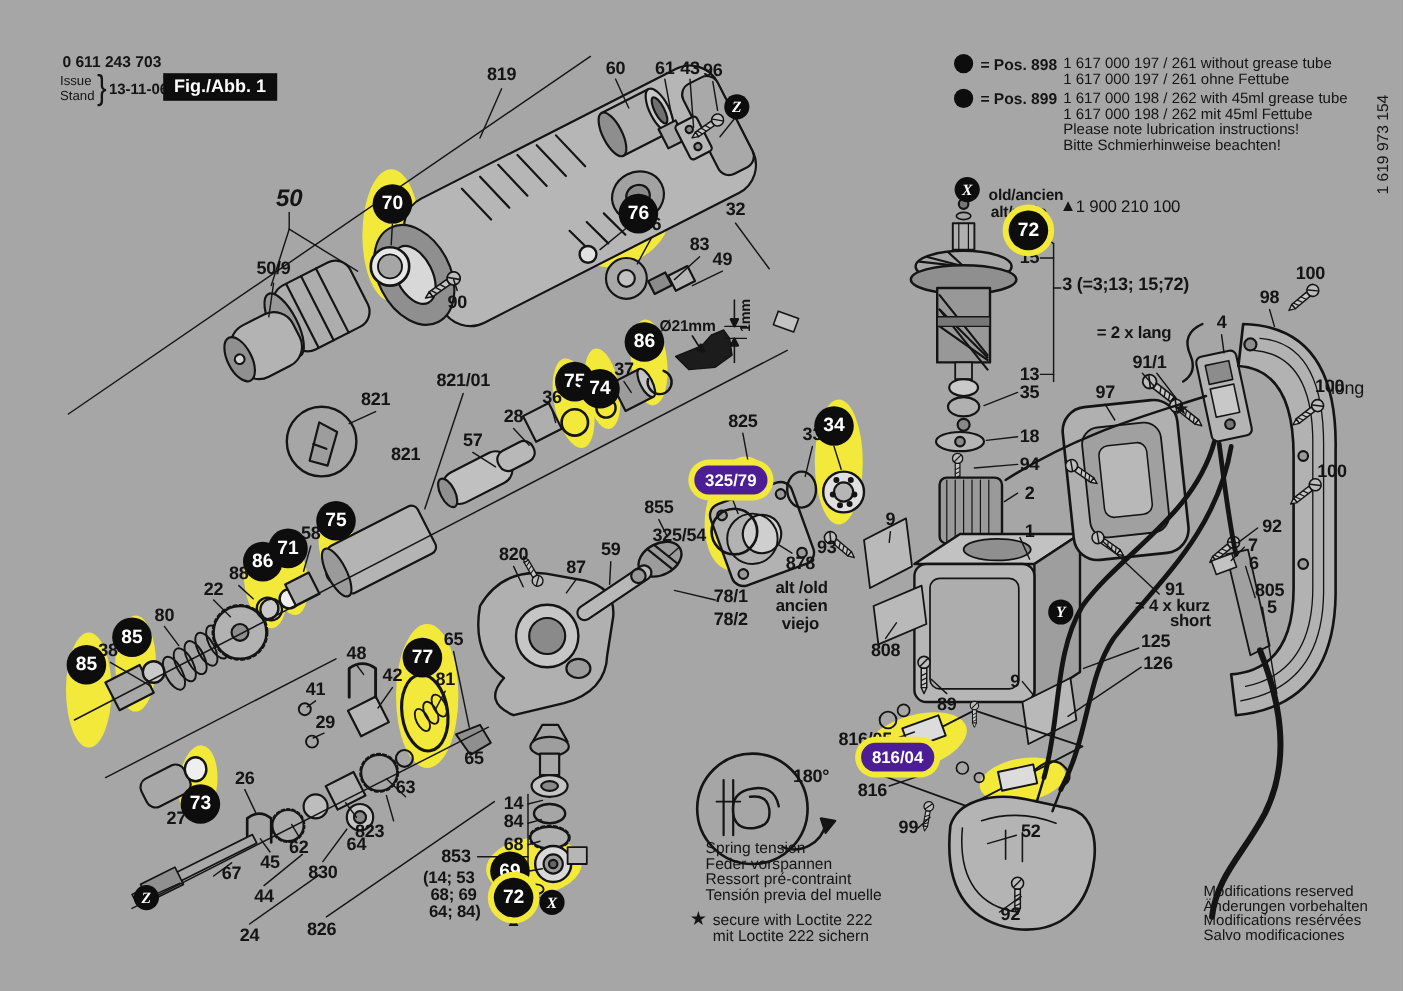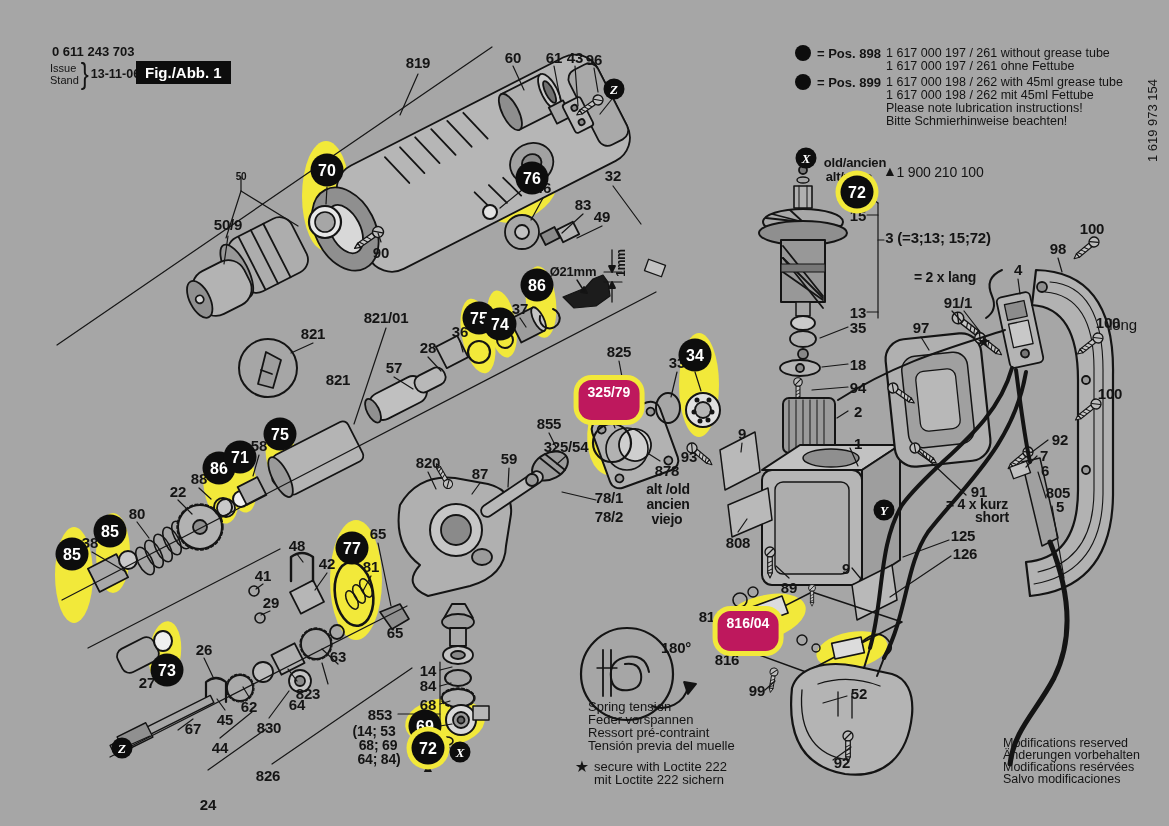--- a/index.html
+++ b/index.html
@@ -3,21 +3,21 @@
 <meta charset="utf-8">
 <style>
   html,body{margin:0;padding:0;background:#9c9c9c}
   #canvas{position:relative;width:1169px;height:826px;background:#a6a6a6;overflow:hidden;
           font-family:"Liberation Sans",sans-serif;color:#141414}
   #art{position:absolute;left:0;top:0}
   .lbl{position:absolute;white-space:nowrap;font-weight:700;letter-spacing:-0.2px;transform:translate(-50%,-50%)}
   .balloon{position:absolute;width:33px;height:33px;border-radius:50%;background:#0d0d0d;color:#fff;
            text-align:center;font:700 16px/33px "Liberation Sans",sans-serif;transform:translate(-50%,-50%);z-index:6}
   .balloon.ring{box-shadow:0 0 0 5px #f2e93a}
-  .pill{position:absolute;height:40px;padding:0 9px;border-radius:13px;background:#be185d;color:#fff;
+  .pill{position:absolute;height:24px;padding:0 9px;border-radius:13px;background:#4c1d95;color:#fff;
         font:700 14px/24px "Liberation Sans",sans-serif;transform:translate(-50%,-50%);white-space:nowrap;z-index:6}
   .pill.ring{box-shadow:0 0 0 5px #f2e93a}
   .marker{position:absolute;width:21px;height:21px;border-radius:50%;background:#0d0d0d;color:#fff;text-align:center;
           font:italic 700 13px/21px "Liberation Serif",serif;transform:translate(-50%,-50%);z-index:6}
   .star{position:absolute;font-size:16px;transform:translate(-50%,-50%);z-index:5}
   .tri{position:absolute;font-size:14px;transform:translate(-50%,-50%);z-index:5}
   .note-line{position:absolute;font-size:13px;font-weight:400;white-space:nowrap}
   .mod-line{position:absolute;font-size:12.5px;font-weight:400;white-space:nowrap}
   .hdr-code{position:absolute;left:52px;top:44px;font-size:13px;font-weight:700}
   .issue-wrap{position:absolute;left:50px;top:60px;display:flex;align-items:center}
@@ -536,21 +536,21 @@
   <span class="mod-line" style="left:1003px;top:748px">Änderungen vorbehalten</span>
   <span class="mod-line" style="left:1003px;top:760px">Modifications resérvées</span>
   <span class="mod-line" style="left:1003px;top:772px">Salvo modificaciones</span>
 
   <div id="anno">
       <div class="lbl" style="left: 418px; top: 62px; font-size: 15px; font-weight: 700; transform: translate(-50%, -50%) rotate(0deg);">819</div>
       <div class="lbl" style="left: 513px; top: 57px; font-size: 15px; font-weight: 700; transform: translate(-50%, -50%) rotate(0deg);">60</div>
       <div class="lbl" style="left: 554px; top: 57px; font-size: 15px; font-weight: 700; transform: translate(-50%, -50%) rotate(0deg);">61</div>
       <div class="lbl" style="left: 575px; top: 57px; font-size: 15px; font-weight: 700; transform: translate(-50%, -50%) rotate(0deg);">43</div>
       <div class="lbl" style="left: 594px; top: 59px; font-size: 15px; font-weight: 700; transform: translate(-50%, -50%) rotate(0deg);">96</div>
-      <div class="lbl" style="left: 241px; top: 176px; font-size: 10px; font-weight: 700; transform: translate(-50%, -50%) rotate(0deg);">50</div>
+      <div class="lbl" style="left: 241px; top: 166px; font-size: 20px; font-weight: 700; transform: translate(-50%, -50%) rotate(0deg); font-style: italic;">50</div>
       <div class="lbl" style="left: 228px; top: 224px; font-size: 15px; font-weight: 700; transform: translate(-50%, -50%) rotate(0deg);">50/9</div>
       <div class="lbl" style="left: 543px; top: 187px; font-size: 15px; font-weight: 700; transform: translate(-50%, -50%) rotate(0deg);">46</div>
       <div class="lbl" style="left: 613px; top: 175px; font-size: 15px; font-weight: 700; transform: translate(-50%, -50%) rotate(0deg);">32</div>
       <div class="lbl" style="left: 583px; top: 204px; font-size: 15px; font-weight: 700; transform: translate(-50%, -50%) rotate(0deg);">83</div>
       <div class="lbl" style="left: 602px; top: 216px; font-size: 15px; font-weight: 700; transform: translate(-50%, -50%) rotate(0deg);">49</div>
       <div class="lbl" style="left: 381px; top: 252px; font-size: 15px; font-weight: 700; transform: translate(-50%, -50%) rotate(0deg);">90</div>
       <div class="lbl" style="left: 573px; top: 271px; font-size: 13px; font-weight: 700; transform: translate(-50%, -50%) rotate(0deg);">Ø21mm</div>
       <div class="lbl" style="left: 621px; top: 263px; font-size: 12px; font-weight: 700; transform: translate(-50%, -50%) rotate(-90deg);">1mm</div>
       <div class="lbl" style="left: 386px; top: 317px; font-size: 15px; font-weight: 700; transform: translate(-50%, -50%) rotate(0deg);">821/01</div>
       <div class="lbl" style="left: 428px; top: 347px; font-size: 15px; font-weight: 700; transform: translate(-50%, -50%) rotate(0deg);">28</div>
@@ -588,21 +588,21 @@
       <div class="lbl" style="left: 395px; top: 632px; font-size: 15px; font-weight: 700; transform: translate(-50%, -50%) rotate(0deg);">65</div>
       <div class="lbl" style="left: 338px; top: 656px; font-size: 15px; font-weight: 700; transform: translate(-50%, -50%) rotate(0deg);">63</div>
       <div class="lbl" style="left: 147px; top: 682px; font-size: 15px; font-weight: 700; transform: translate(-50%, -50%) rotate(0deg);">27</div>
       <div class="lbl" style="left: 297px; top: 690px; font-size: 15px; font-weight: 700; transform: translate(-50%, -50%) rotate(0deg); margin-top: 14px;">64</div>
       <div class="lbl" style="left: 249px; top: 706px; font-size: 15px; font-weight: 700; transform: translate(-50%, -50%) rotate(0deg);">62</div>
       <div class="lbl" style="left: 269px; top: 727px; font-size: 15px; font-weight: 700; transform: translate(-50%, -50%) rotate(0deg);">830</div>
       <div class="lbl" style="left: 308px; top: 693px; font-size: 15px; font-weight: 700; transform: translate(-50%, -50%) rotate(0deg);">823</div>
       <div class="lbl" style="left: 225px; top: 719px; font-size: 15px; font-weight: 700; transform: translate(-50%, -50%) rotate(0deg);">45</div>
       <div class="lbl" style="left: 193px; top: 728px; font-size: 15px; font-weight: 700; transform: translate(-50%, -50%) rotate(0deg);">67</div>
       <div class="lbl" style="left: 220px; top: 747px; font-size: 15px; font-weight: 700; transform: translate(-50%, -50%) rotate(0deg);">44</div>
-      <div class="lbl" style="left: 208px; top: 780px; font-size: 15px; font-weight: 700; transform: translate(-50%, -50%) rotate(0deg); margin-top: 24px;">24</div>
+      <div class="lbl" style="left: 208px; top: 780px; font-size: 15px; font-weight: 700; transform: translate(-50%, -50%) rotate(0deg);">24</div>
       <div class="lbl" style="left: 268px; top: 775px; font-size: 15px; font-weight: 700; transform: translate(-50%, -50%) rotate(0deg);">826</div>
       <div class="lbl" style="left: 380px; top: 714px; font-size: 15px; font-weight: 700; transform: translate(-50%, -50%) rotate(0deg);">853</div>
       <div class="lbl" style="left: 374px; top: 731px; font-size: 14px; font-weight: 700; transform: translate(-50%, -50%) rotate(0deg);">(14; 53</div>
       <div class="lbl" style="left: 378px; top: 745px; font-size: 14px; font-weight: 700; transform: translate(-50%, -50%) rotate(0deg);">68; 69</div>
       <div class="lbl" style="left: 379px; top: 759px; font-size: 14px; font-weight: 700; transform: translate(-50%, -50%) rotate(0deg);">64; 84)</div>
       <div class="lbl" style="left: 428px; top: 670px; font-size: 15px; font-weight: 700; transform: translate(-50%, -50%) rotate(0deg);">14</div>
       <div class="lbl" style="left: 428px; top: 685px; font-size: 15px; font-weight: 700; transform: translate(-50%, -50%) rotate(0deg);">84</div>
       <div class="lbl" style="left: 428px; top: 704px; font-size: 15px; font-weight: 700; transform: translate(-50%, -50%) rotate(0deg);">68</div>
       <div class="lbl" style="left: 855px; top: 162px; font-size: 13px; font-weight: 700; transform: translate(-50%, -50%) rotate(0deg);">old/ancien</div>
       <div class="lbl" style="left: 849px; top: 176px; font-size: 13px; font-weight: 700; transform: translate(-50%, -50%) rotate(0deg);">alt/viejo</div>

